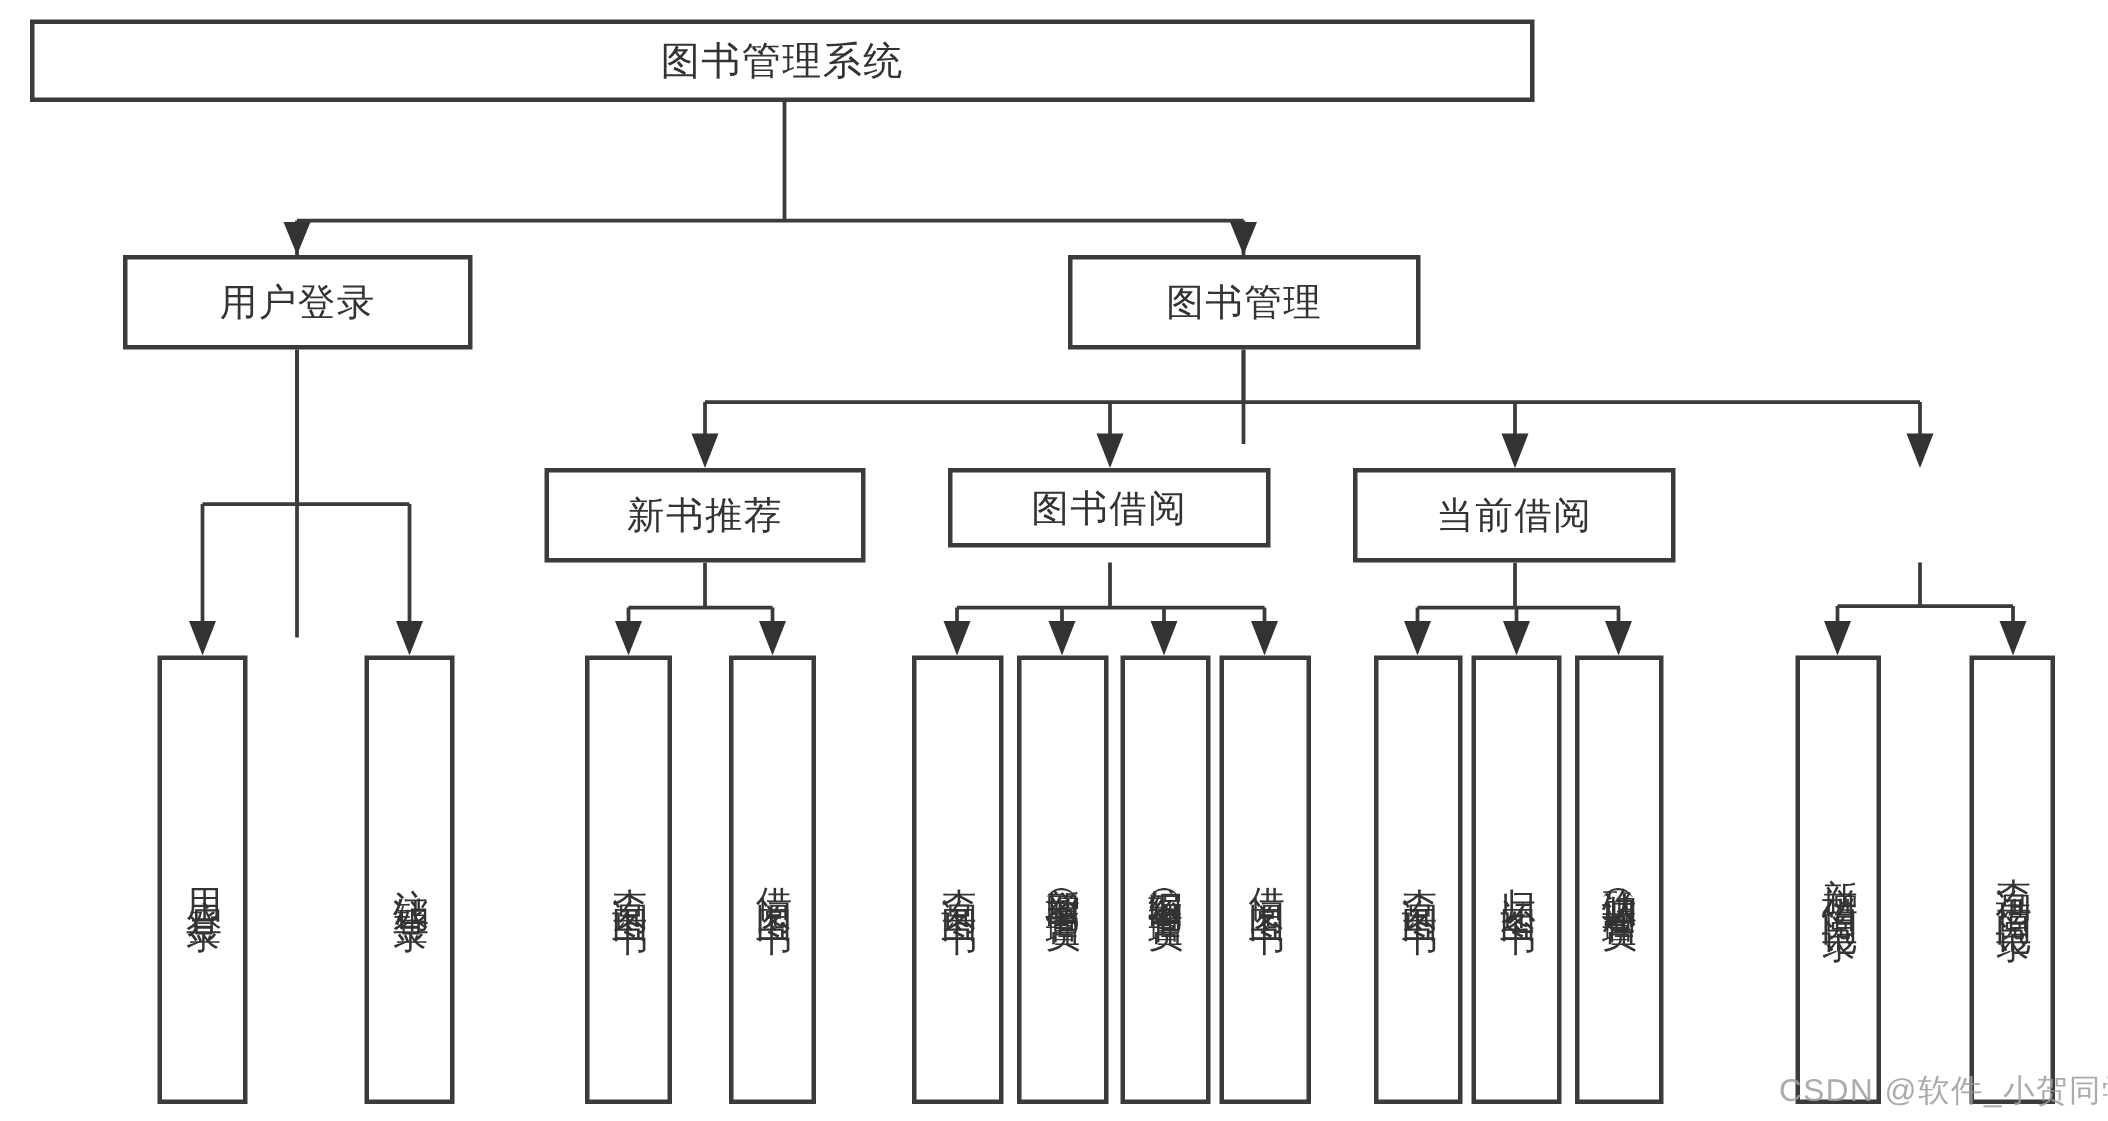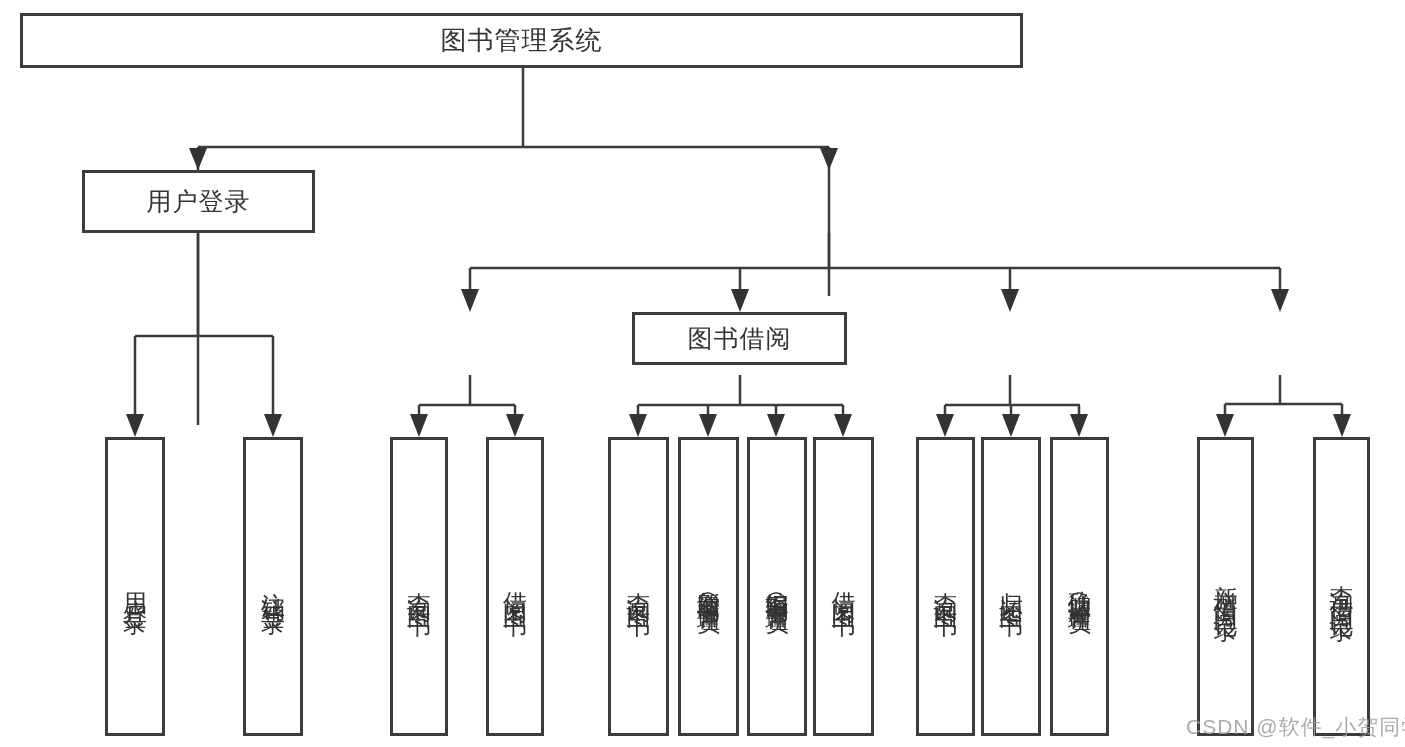--- a/index.html
+++ b/index.html
@@ -98,22 +98,25 @@
       <polygon points="1002,414 1020,414 1011,437"></polygon>
       <polygon points="1070,414 1088,414 1079,437"></polygon>
       <polygon points="1216,414 1234,414 1225,437"></polygon>
       <polygon points="1333,414 1351,414 1342,437"></polygon>
     </g>
   </svg>
 
   <div class="node h root-box" style="left:20px; top:13px; width:1003px; height:55px;">图书管理系统</div>
 
   <div class="node h" style="left:82px; top:170px; width:233px; height:63px;">用户登录</div>
+  <div class="node h" style="left:712px; top:170px; width:235px; height:63px;">图书管理</div>
 
+  <div class="node h" style="left:363px; top:312px; width:214px; height:63px;">新书推荐</div>
   <div class="node h" style="left:632px; top:312px; width:215px; height:53px;">图书借阅</div>
+  <div class="node h" style="left:902px; top:312px; width:215px; height:63px;">当前借阅</div>
 
   <div class="node v" style="left:105px; top:437px; width:60px; height:299px;">
     <span>用户登录</span>
   </div>
   <div class="node v" style="left:243px; top:437px; width:60px; height:299px;">
     <span>注销登录</span>
   </div>
 
   <div class="node v" style="left:390px; top:437px; width:58px; height:299px;">
     <span>查询图书</span>

